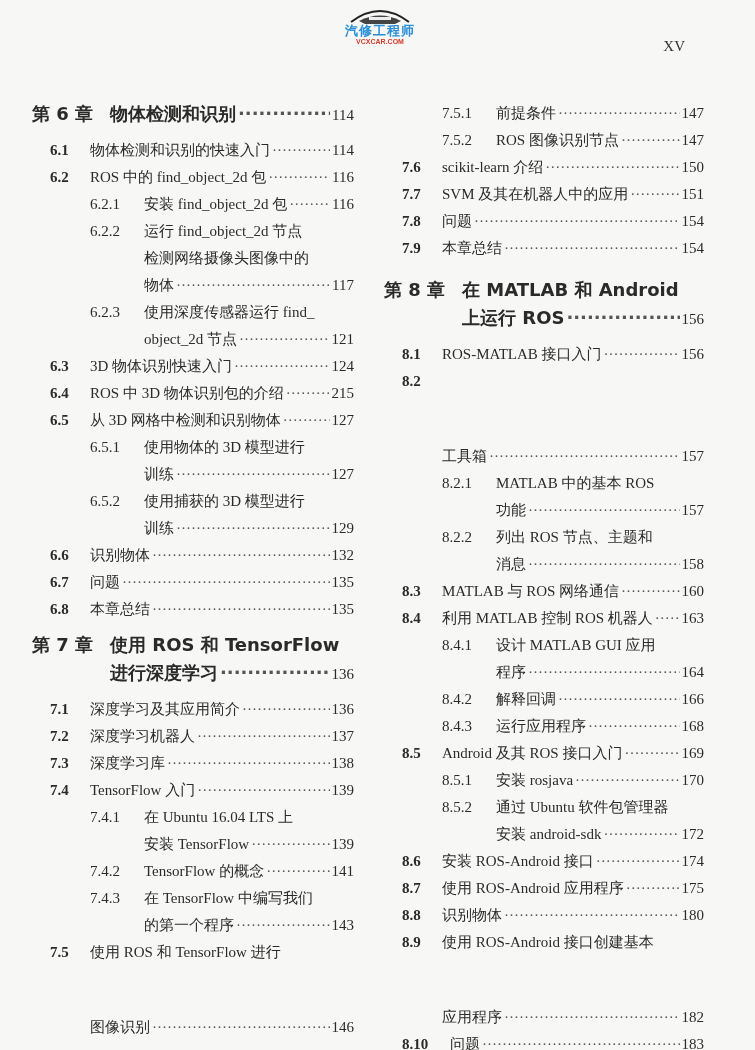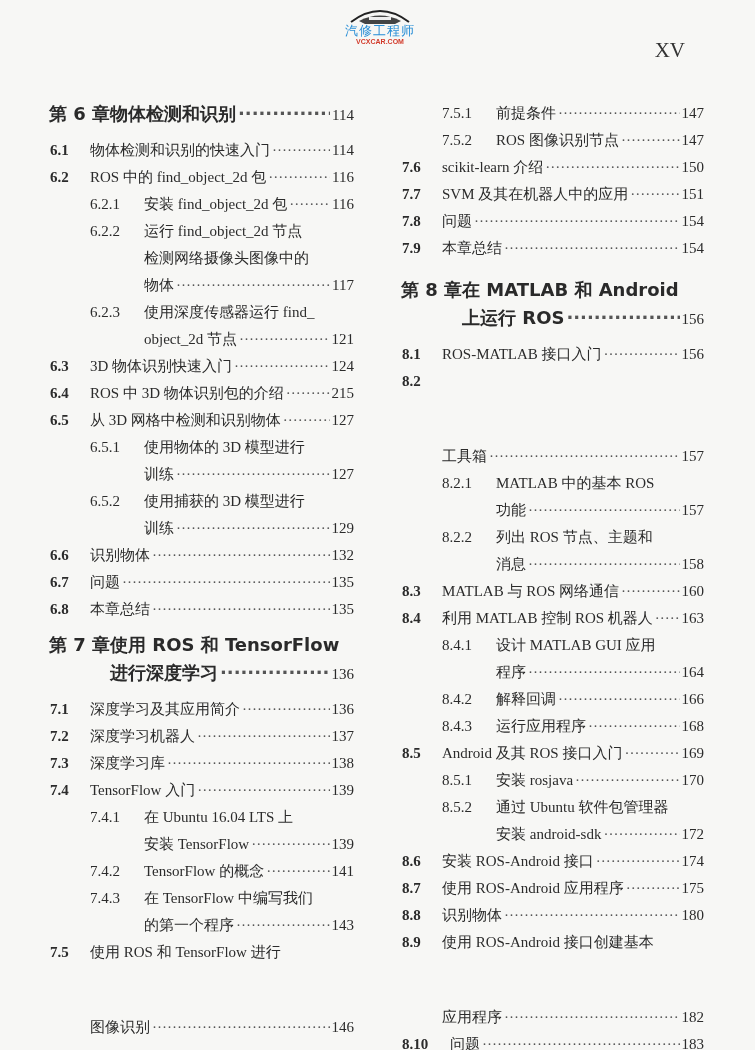--- a/index.html
+++ b/index.html
@@ -10,28 +10,28 @@
     color: #2b2b2b;
     position: relative;
   }
   .logo {
     position: absolute; left: 334px; top: 4px; width: 92px; height: 46px;
     text-align: center;
   }
   .logo svg { display: block; margin: 0 auto; }
   .logo-cn {
     font-family: "DejaVu Sans", sans-serif; font-size: 13px; color: #2a8fd6;
-    letter-spacing: 1px; line-height: 14px; margin-top: -2px;
+    letter-spacing: 1px; line-height: 14px; margin-top: -2px; font-weight: bold;
   }
   .logo-en {
     font-family: "Liberation Sans", sans-serif; font-size: 7px; color: #d23a2a;
     line-height: 8px; font-weight: bold;
   }
   .page-num {
-    position: absolute; right: 70px; top: 38px; font-size: 21px; color: #333;
+    position: absolute; right: 70px; top: 38px; font-size: 15px; color: #333;
   }
   .col { position: absolute; top: 100px; width: 322px; }
   .col.left { left: 32px; }
   .col.right { left: 384px; width: 320px; }
   .row {
     display: flex; align-items: baseline; font-size: 15px; line-height: 27px;
     white-space: nowrap;
   }
   .num { flex: none; }
   .txt { flex: none; }
@@ -41,21 +41,21 @@
   }
   .dots::before {
     content: "··········································································································";
   }
   .pg { flex: none; }
   .chapter {
     font-family: "DejaVu Sans", sans-serif; font-size: 18px; font-weight: bold;
     color: #2a2a2a; line-height: 28px;
   }
   .chapter .pg { font-family: "Liberation Serif", serif; font-weight: normal; font-size: 15px; }
-  .chapter .cnum { width: 78px; flex: none; text-align: right; }
+  .chapter .cnum { width: 78px; flex: none; }
   .lv1 .num { width: 40px; padding-left: 18px; font-weight: bold; }
   .lv2 .num { width: 54px; padding-left: 58px; }
   .cont2 { padding-left: 112px; }
   .cont1 { padding-left: 58px; margin-top: 48px; }
   .ch-cont { padding-left: 78px; }
   .right .lv1 .num { padding-left: 18px; width: 40px; }
   .gap { height: 8px; }
 </style>
 </head>
 <body>

